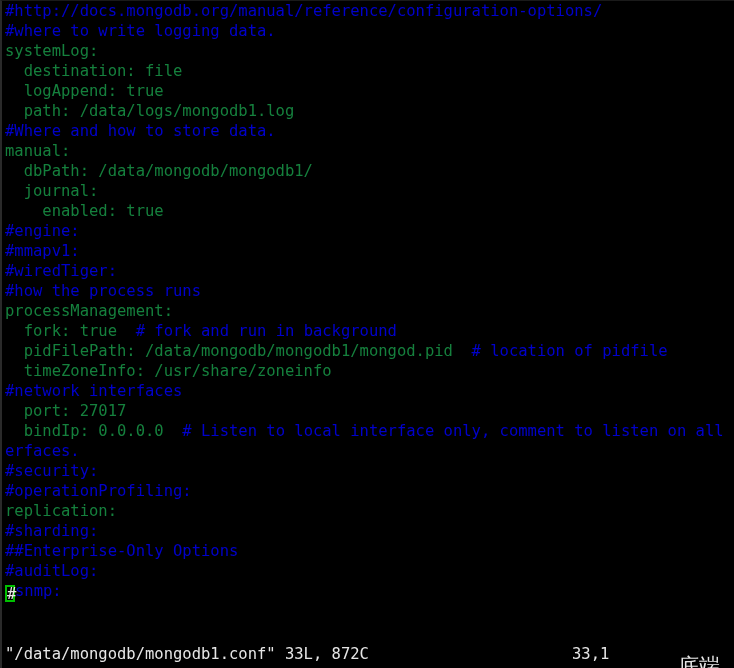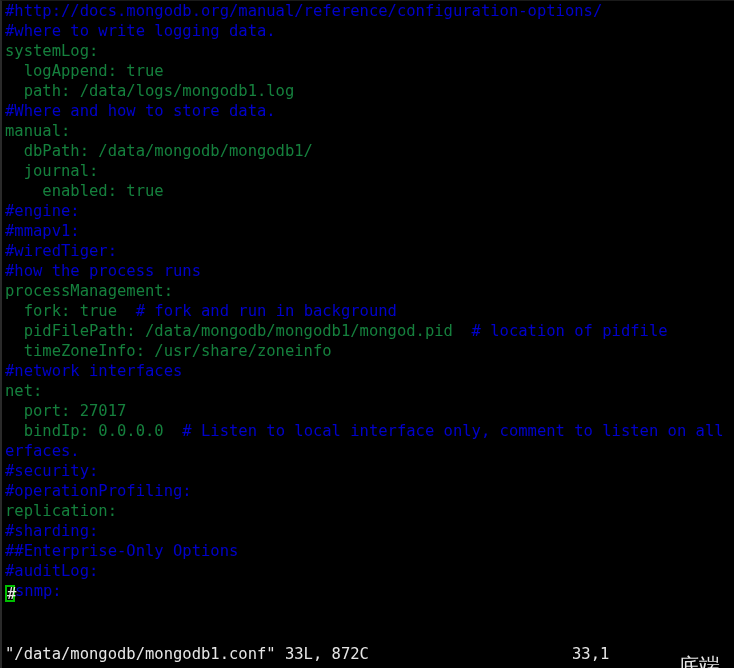--- a/index.html
+++ b/index.html
@@ -100,37 +100,37 @@
 </style>
 </head>
 <body>
 
 <div id="terminal">
 
   <div id="buffer">
       <div class="line"><span class="tok t-comment">#http://docs.mongodb.org/manual/reference/configuration-options/</span></div>
       <div class="line"><span class="tok t-comment">#where to write logging data.</span></div>
       <div class="line"><span class="tok t-plain">systemLog:</span></div>
+      <div class="line"><span class="tok t-plain">  destination: file</span></div>
       <div class="line"><span class="tok t-plain">  logAppend: true</span></div>
       <div class="line"><span class="tok t-plain">  path: /data/logs/mongodb1.log</span></div>
       <div class="line"><span class="tok t-comment">#Where and how to store data.</span></div>
       <div class="line"><span class="tok t-plain">manual:</span></div>
       <div class="line"><span class="tok t-plain">  dbPath: /data/mongodb/mongodb1/</span></div>
       <div class="line"><span class="tok t-plain">  journal:</span></div>
       <div class="line"><span class="tok t-plain">    enabled: true</span></div>
       <div class="line"><span class="tok t-comment">#engine:</span></div>
       <div class="line"><span class="tok t-comment">#mmapv1:</span></div>
       <div class="line"><span class="tok t-comment">#wiredTiger:</span></div>
       <div class="line"><span class="tok t-comment">#how the process runs</span></div>
       <div class="line"><span class="tok t-plain">processManagement:</span></div>
       <div class="line"><span class="tok t-plain">  fork: true  </span><span class="tok t-comment"># fork and run in background</span></div>
       <div class="line"><span class="tok t-plain">  pidFilePath: /data/mongodb/mongodb1/mongod.pid  </span><span class="tok t-comment"># location of pidfile</span></div>
       <div class="line"><span class="tok t-plain">  timeZoneInfo: /usr/share/zoneinfo</span></div>
       <div class="line"><span class="tok t-comment">#network interfaces</span></div>
-      <div class="line"><span class="tok t-plain">net:</span></div>
       <div class="line"><span class="tok t-plain">  port: 27017</span></div>
       <div class="line"><span class="tok t-plain">  bindIp: 0.0.0.0  </span><span class="tok t-comment"># Listen to local interface only, comment to listen on all int</span></div>
       <div class="line"><span class="tok t-comment">erfaces.</span></div>
       <div class="line"><span class="tok t-comment">#security:</span></div>
       <div class="line"><span class="tok t-comment">#operationProfiling:</span></div>
       <div class="line"><span class="tok t-plain">replication:</span></div>
       <div class="line"><span class="tok t-comment">#sharding:</span></div>
       <div class="line"><span class="tok t-comment">##Enterprise-Only Options</span></div>
       <div class="line"><span class="tok t-comment">#auditLog:</span></div>
       <div class="line"><span class="cursor">#</span><span class="tok t-comment">snmp:</span></div>

